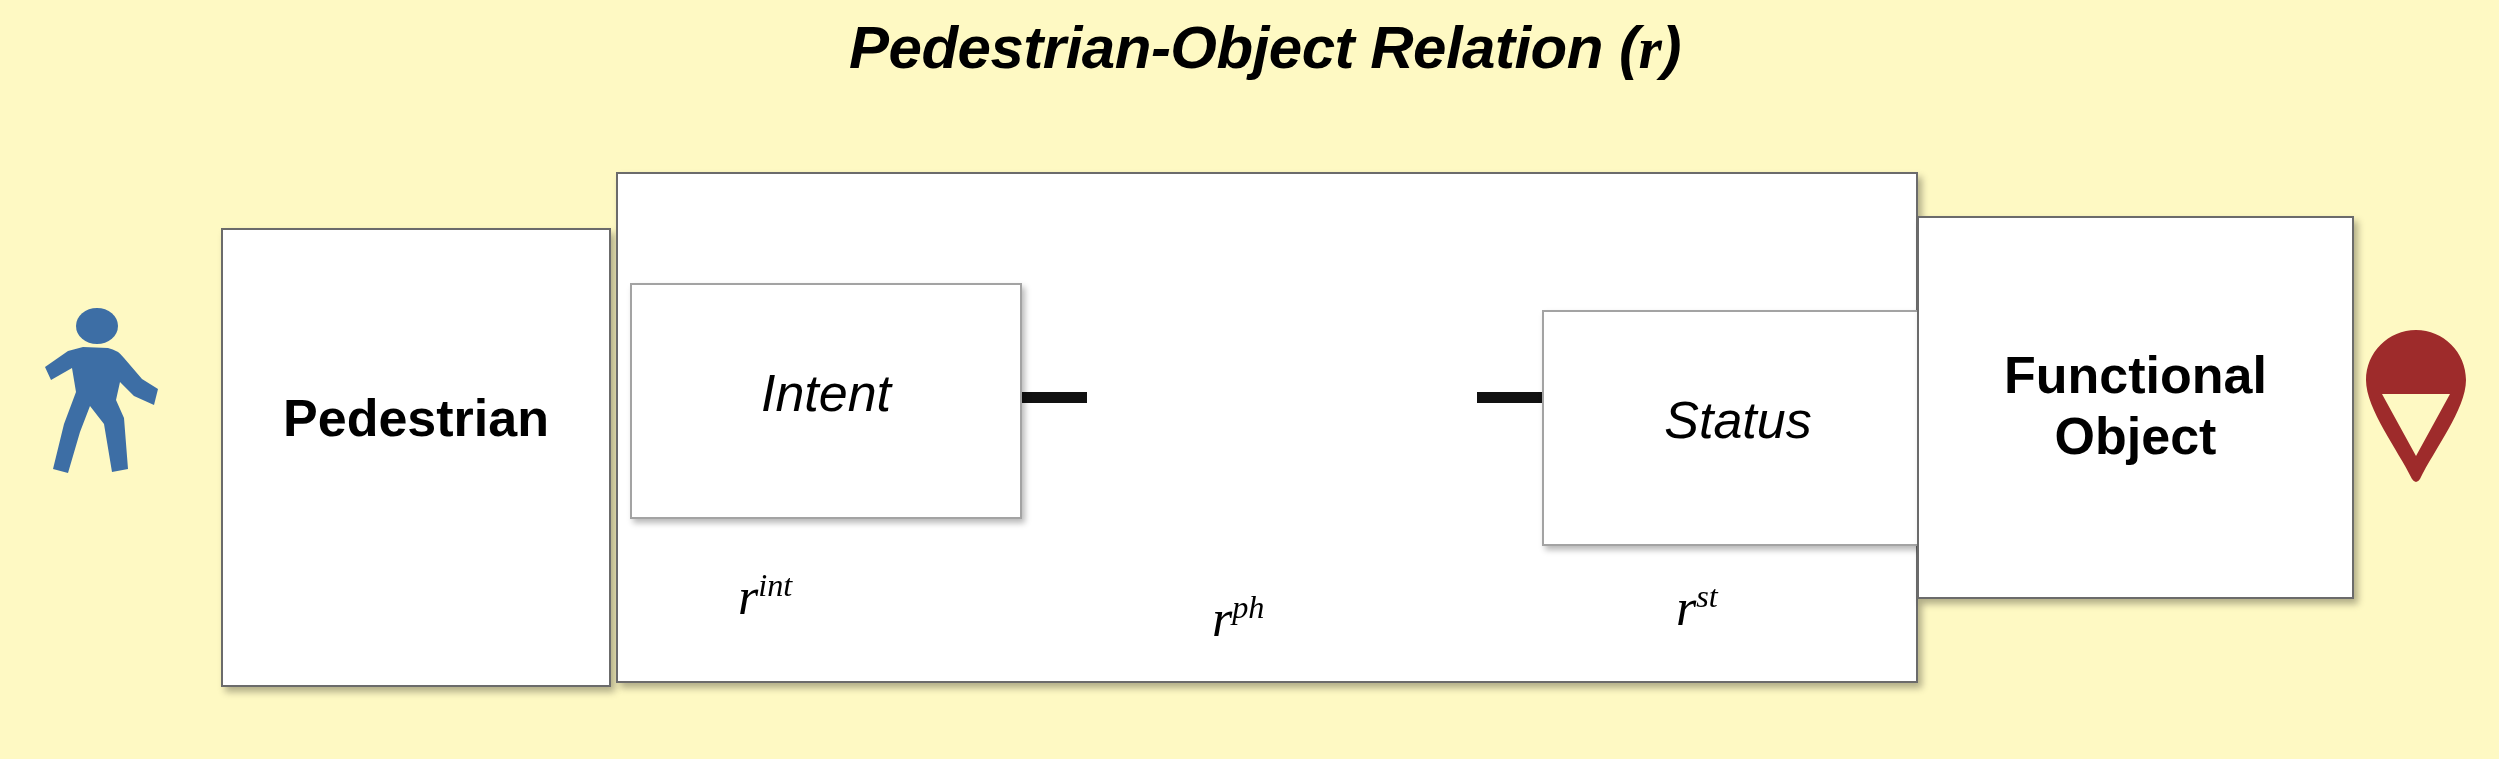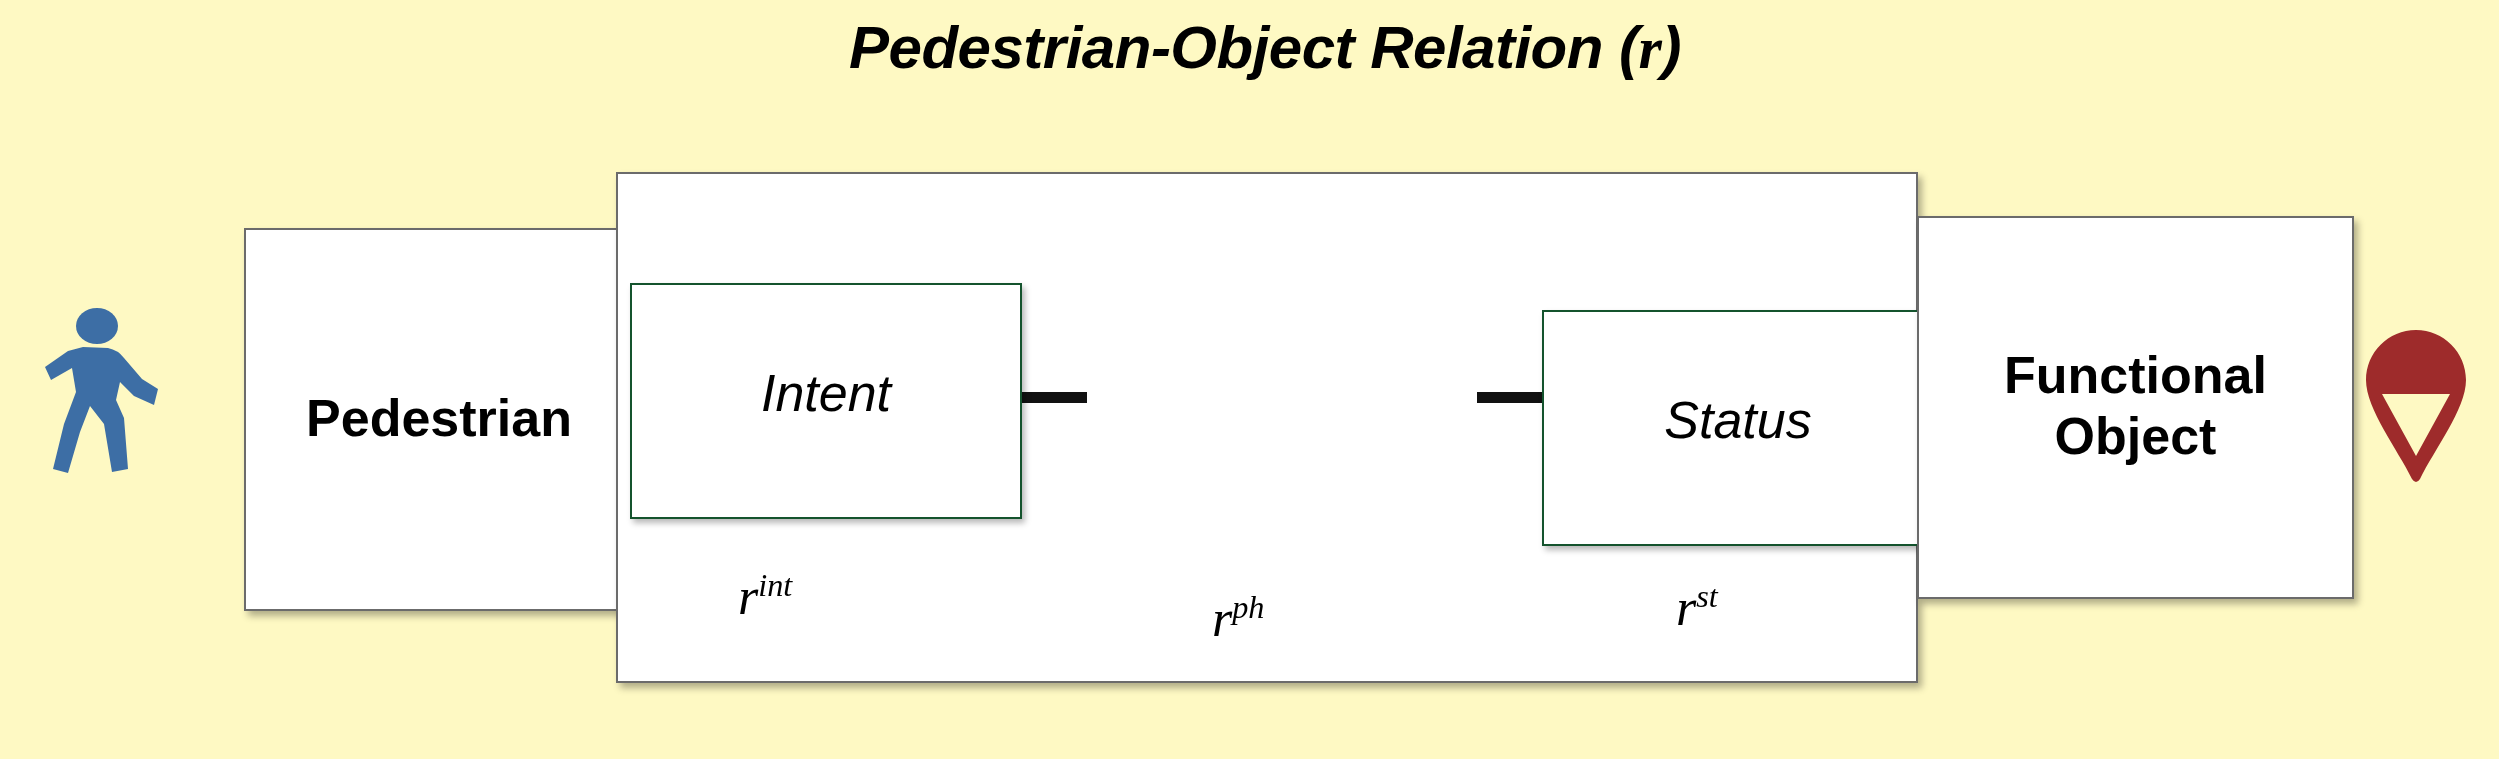--- a/index.html
+++ b/index.html
@@ -53,24 +53,24 @@
   .box-label {
     position: absolute;
     left: 0;
     width: 100%;
     text-align: center;
     color: #000000;
   }
 
   
   #pedestrian-box {
-    left: 244px;
+    left: 221px;
     top: 228px;
     width: 390px;
-    height: 383px;
+    height: 459px;
     padding-left: 40px;
   }
   #functional-object-box {
     left: 1917px;
     top: 216px;
     width: 437px;
     height: 383px;
   }
   .entity-label {
     font-family: "Liberation Sans", sans-serif;
@@ -94,21 +94,21 @@
     height: 511px;
   }
 
   
   .sub-box {
     position: absolute;
     top: 283px;
     width: 392px;
     height: 236px;
     background: #ffffff;
-    border: 2px solid #14532d;
+    border: 2px solid #a3a3a3;
     box-sizing: border-box;
     box-shadow: 3px 4px 6px rgba(0,0,0,0.28);
   }
   #sub-box-intent  { left: 630px; }
   #sub-box-phase   { left: 1086px; }
   #sub-box-status  { left: 1542px; margin-top: 27px; }
 
   .sub-label {
     position: absolute;
     left: 0;

